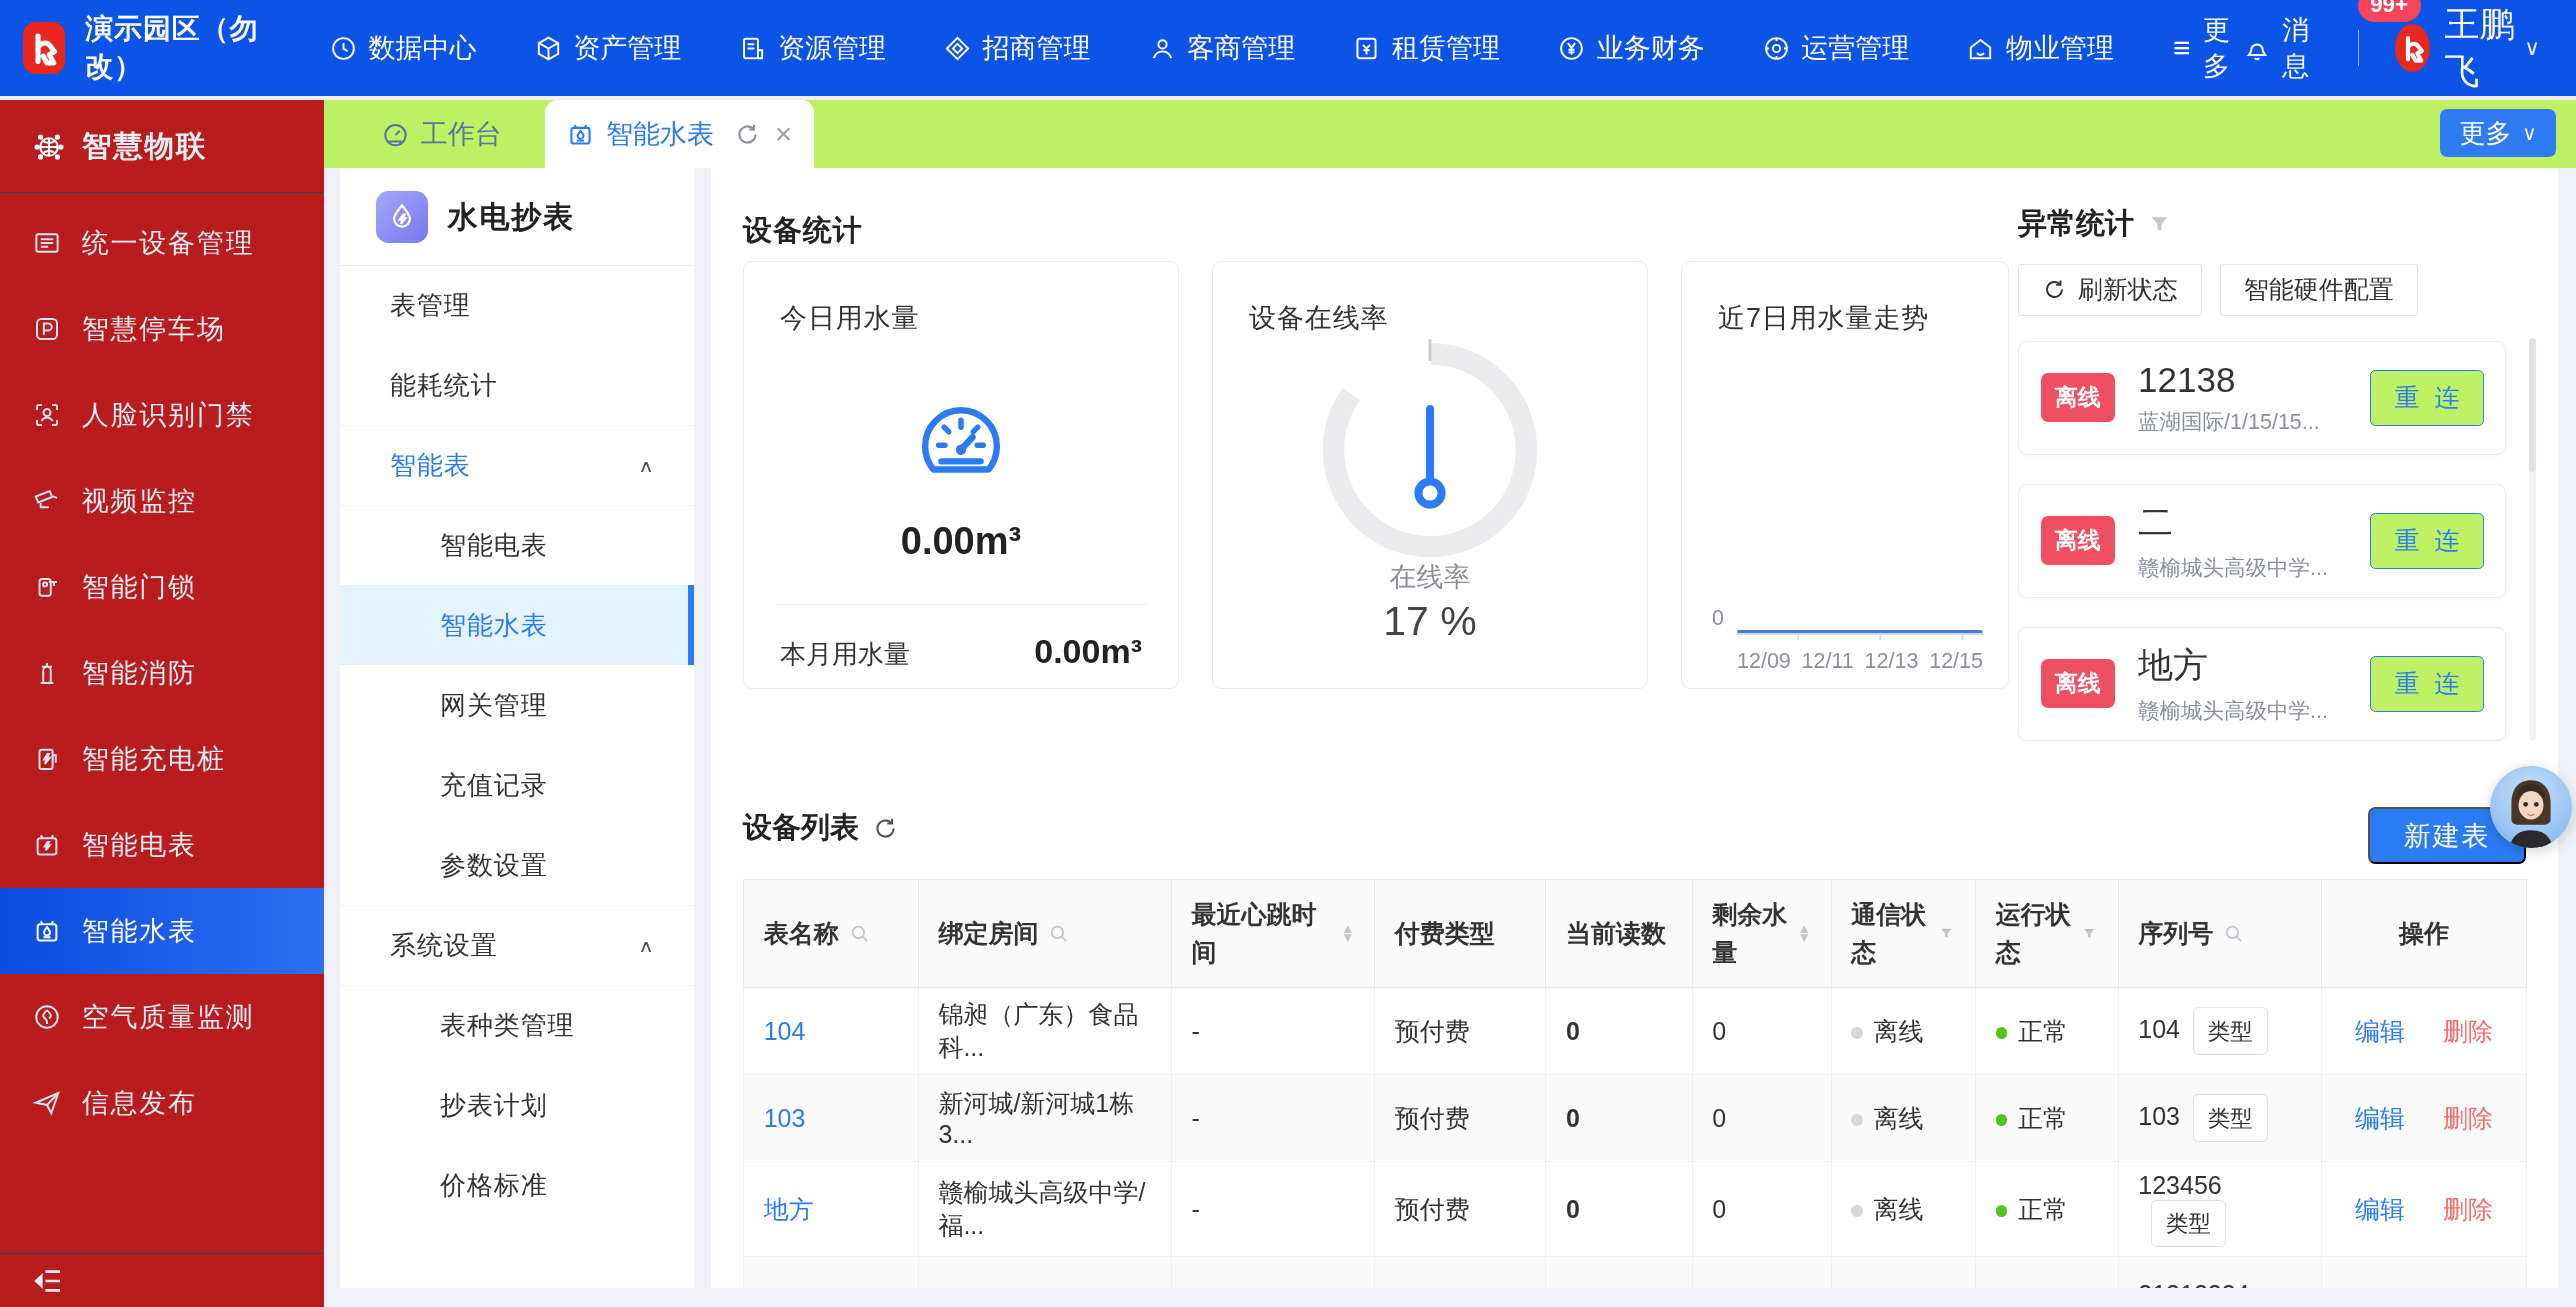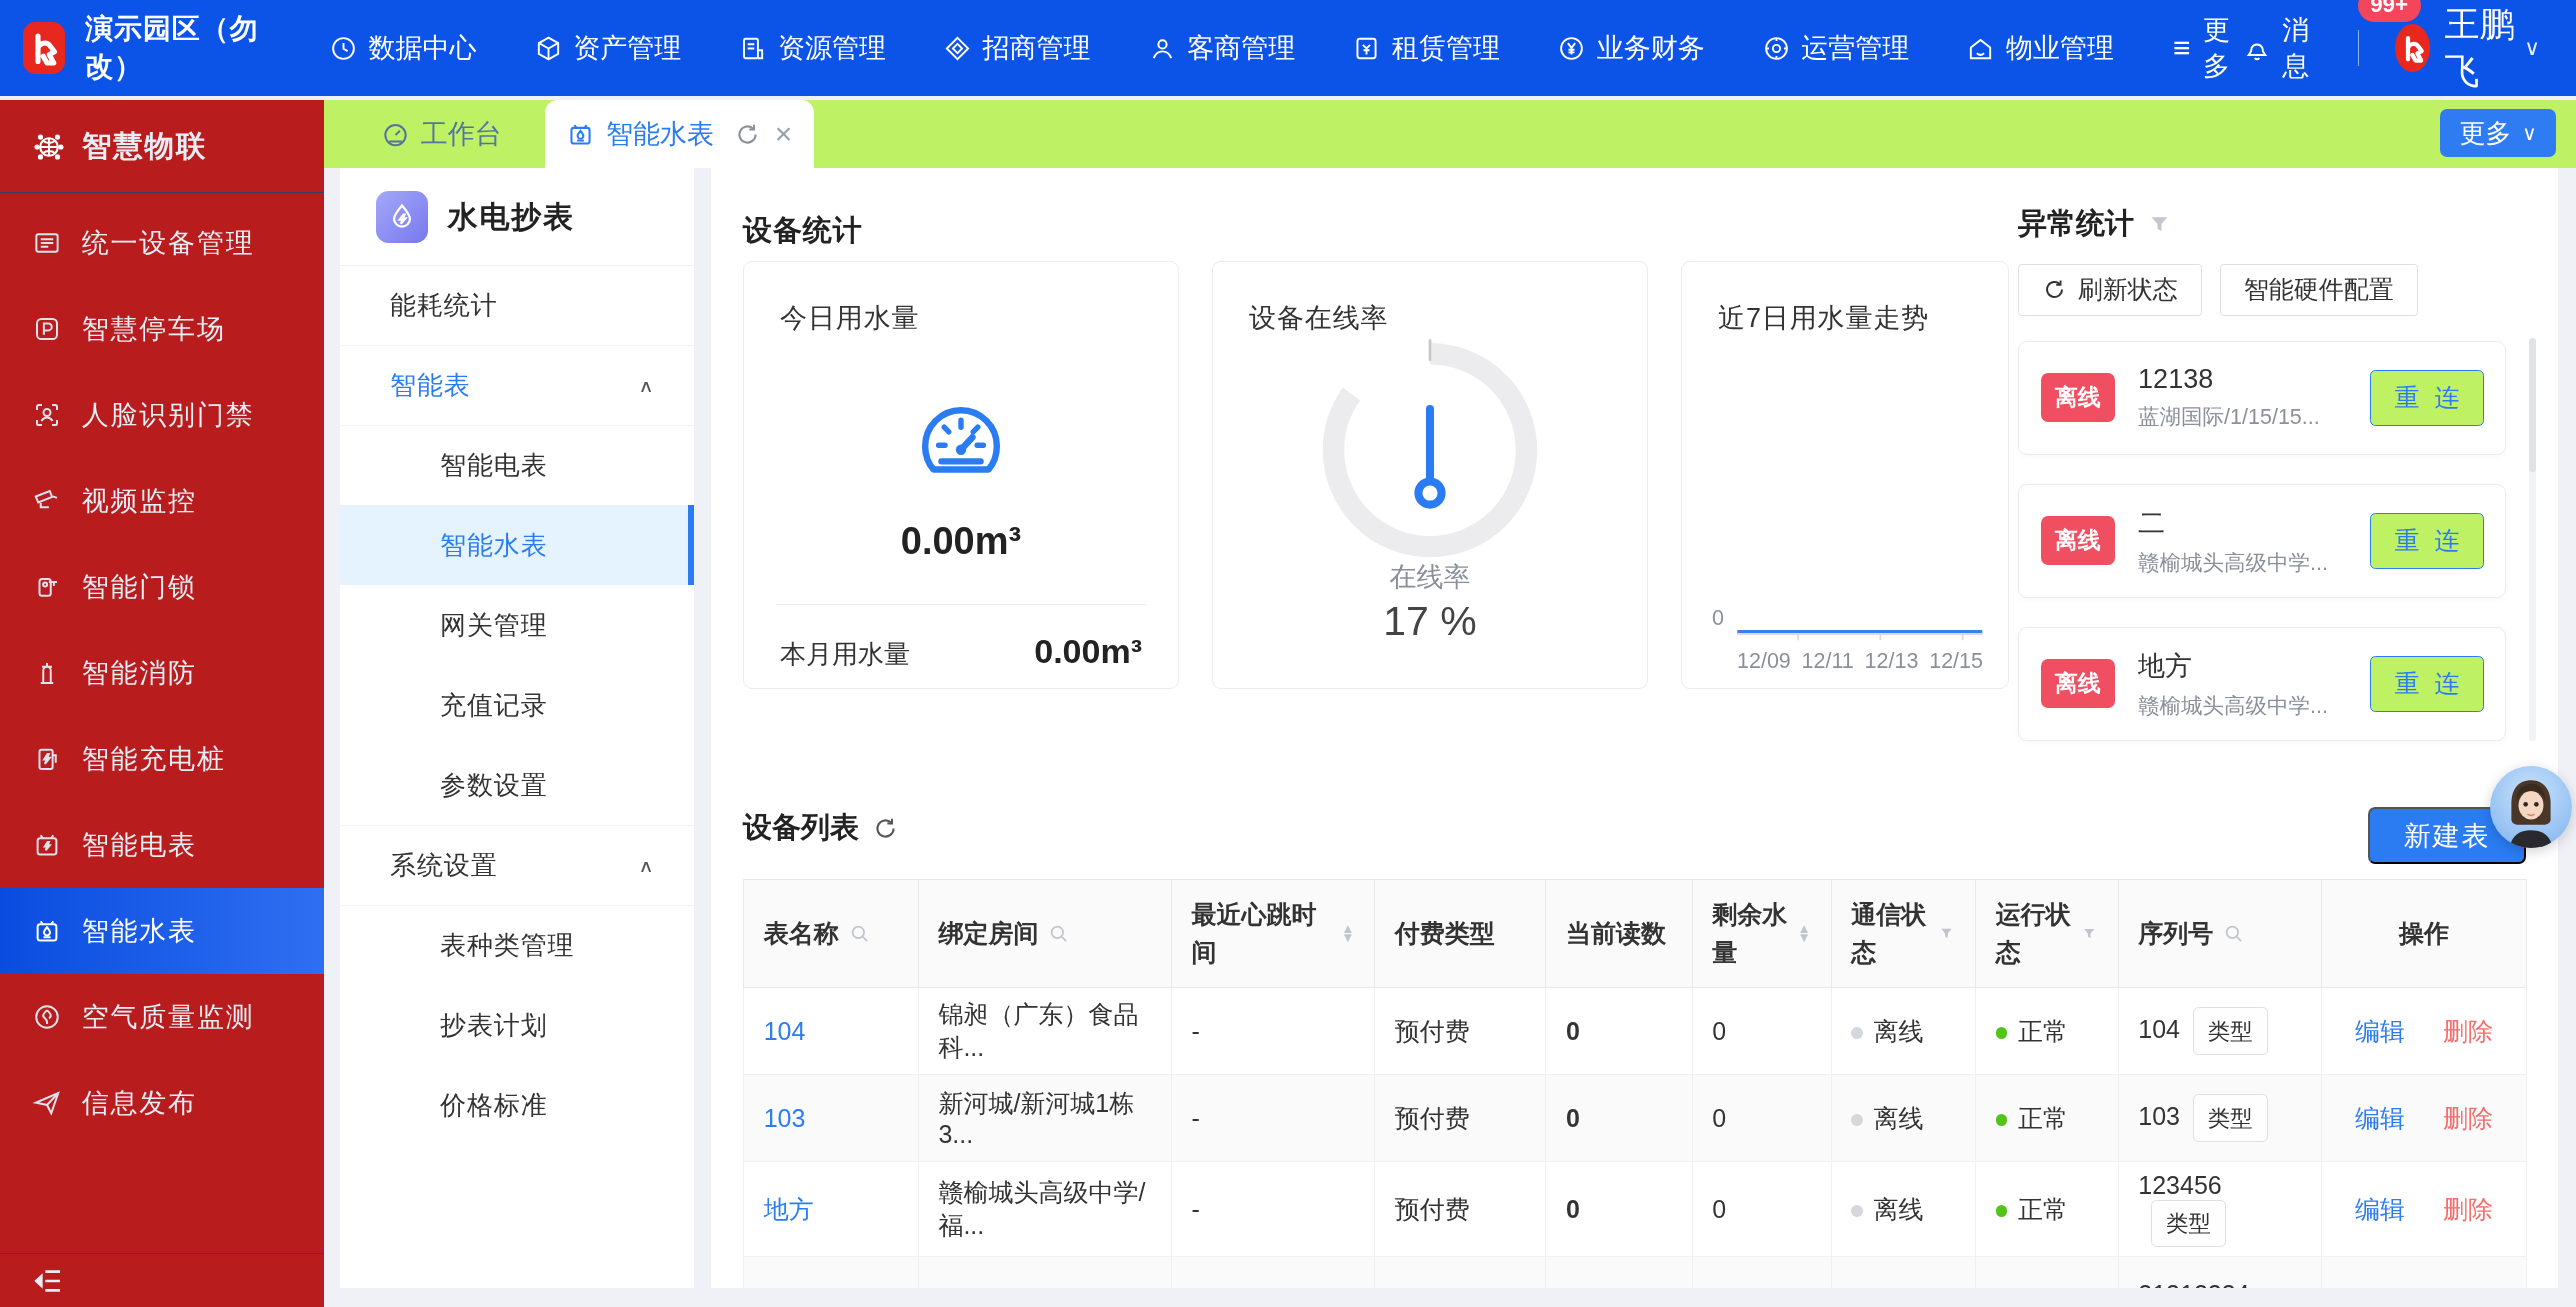--- a/index.html
+++ b/index.html
@@ -78,21 +78,21 @@
 
   
   .exc { position:absolute; left:1307px; top:36px; width:501px; }
   .exc-title { display:flex; align-items:center; gap:12.5px; font-size:29px; font-weight:bold; color:#222; }
   .exc-btns { display:flex; gap:18px; margin-top:19.7px; }
   .exc-btn { height:52px; border:1.8px solid #DCDFE6; border-radius:3.6px; background:#fff; display:flex; align-items:center; gap:10.7px; padding:0 23px; font-size:25px; color:#333; cursor:pointer; }
   .exc-list { margin-top:25px; display:flex; flex-direction:column; gap:29px; width:488px; }
   .exc-card { border:1.8px solid #EAECF0; border-radius:9px; background:#fff; height:114px; display:flex; align-items:center; padding:0 21.5px; box-shadow:0 1.8px 7.2px rgba(0,0,0,.03); }
   .badge-off { background:#EF4F61; color:#fff; font-size:23px; border-radius:7.2px; padding:9px 14.3px; font-weight:bold; flex:0 0 auto; }
   .exc-mid { flex:1; margin-left:23px; overflow:hidden; }
-  .exc-name { font-size:27px; color:#333; }
+  .exc-name { font-size:35px; color:#333; }
   .exc-loc { font-size:21.5px; color:#8A8F99; margin-top:7.2px; white-space:nowrap; }
   .btn-reconnect { border:1.8px solid #2B7CF3; color:#2B7CF3; background:#bef264; border-radius:5.4px; font-size:25px; padding:10.7px 23px; cursor:pointer; white-space:nowrap;font-family:Liberation Mono, monospace; }
   .exc-scroll { position:absolute; left:1818px; top:170px; width:7.2px; height:403px; background:#F2F3F5; border-radius:3.6px; }
   .exc-thumb { width:7.2px; height:134px; background:#E0E2E6; border-radius:3.6px; }
 
   
   .list-title { position:absolute; left:32px; top:640px; display:flex; align-items:center; gap:12.5px; font-size:29px; font-weight:bold; color:#222; }
   .btn-new { position:absolute; left:1657px; top:639px; width:158px; height:57px; background:#2B7CF3; color:#fff; font-size:27px; border-radius:7.2px; display:flex; align-items:center; justify-content:center; cursor:pointer; letter-spacing:1.8px; }
   table.dev { position:absolute; left:32px; top:711px; width:1784px; border-collapse:collapse; table-layout:fixed; }
   table.dev th { background:#FAFAFA; font-size:25px; font-weight:bold; color:#333; text-align:left; padding:16px 19.7px; border:0.9px solid #E9E9E9; height:107px; line-height:1.5; }
@@ -455,20 +455,23 @@
   <div class="panel-head">
     <div class="app-icon">
         <svg width="34" height="34" stroke="#fff" stroke-width="1.6" viewBox="0 0 24 24">
           <use href="#i-dropbolt"></use>
         </svg>
       </div>
     <div class="app-title">水电抄表</div>
   </div>
   <div class="panel-sep"></div>
   <div>
+    <div class="pm-item">
+        <span>表管理</span>
+      </div>
     <div class="pm-item">
         <span>能耗统计</span>
       </div>
     <div class="pm-group">
         <span class="glabel blue">智能表</span>
         <span class="chev-up">∧</span>
       </div>
     <div class="pm-child" style="border-top:0.9px solid #F2F2F2">
         <span>智能电表</span>
       </div>

